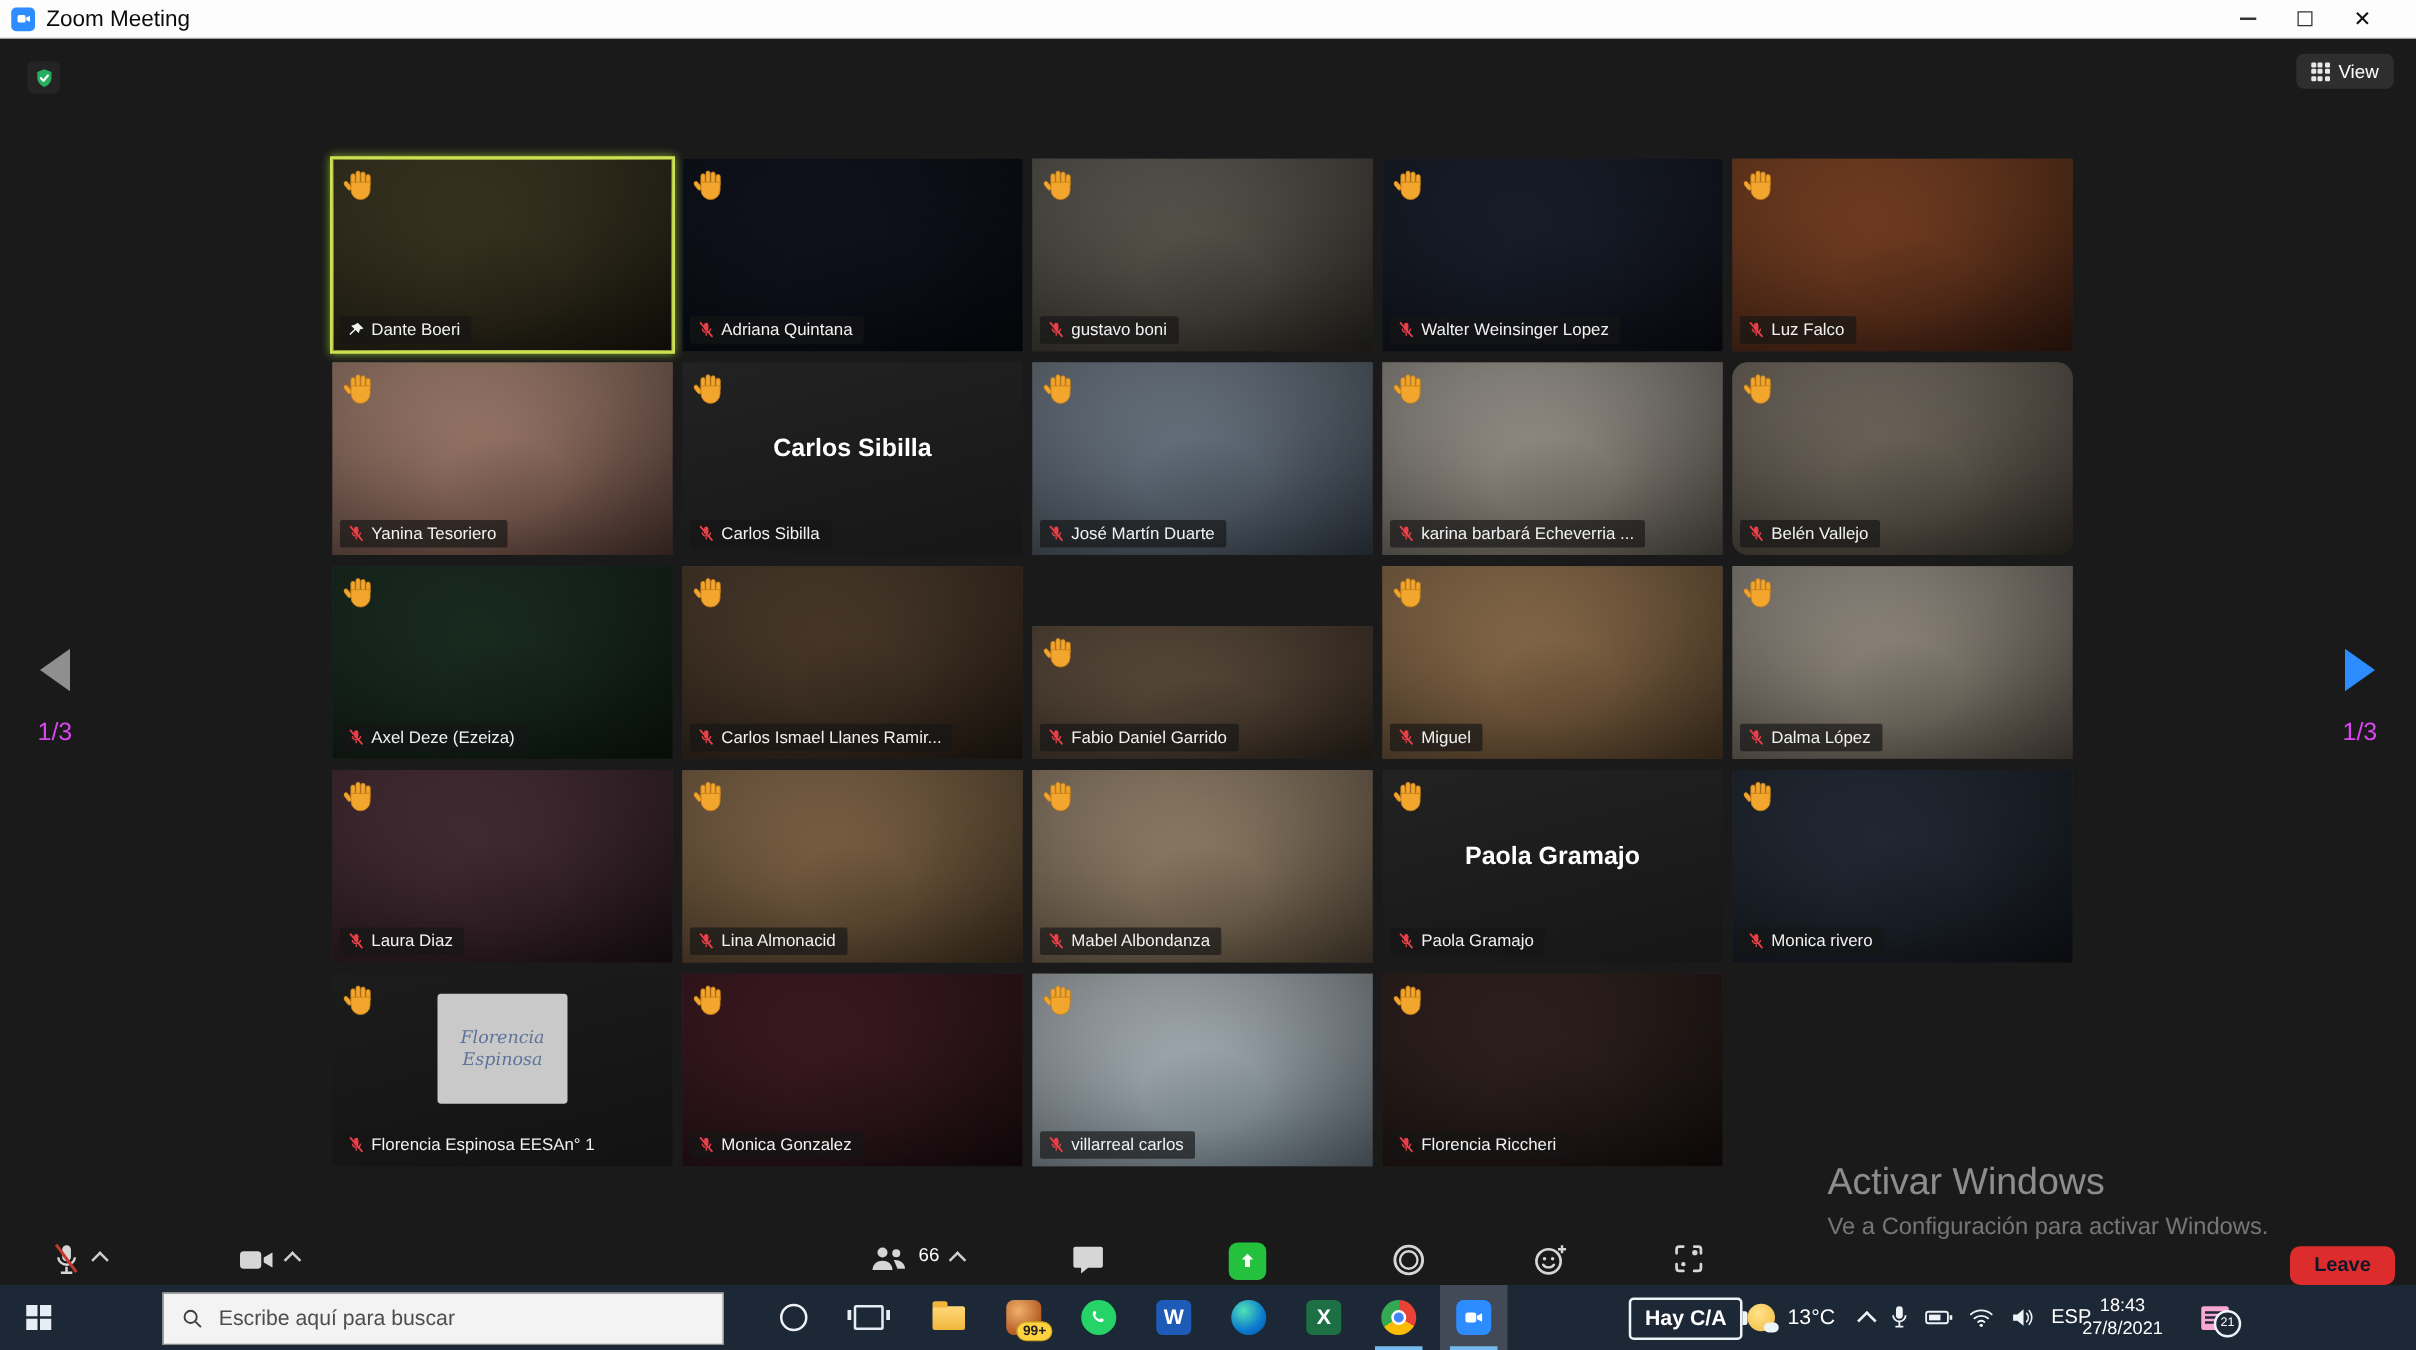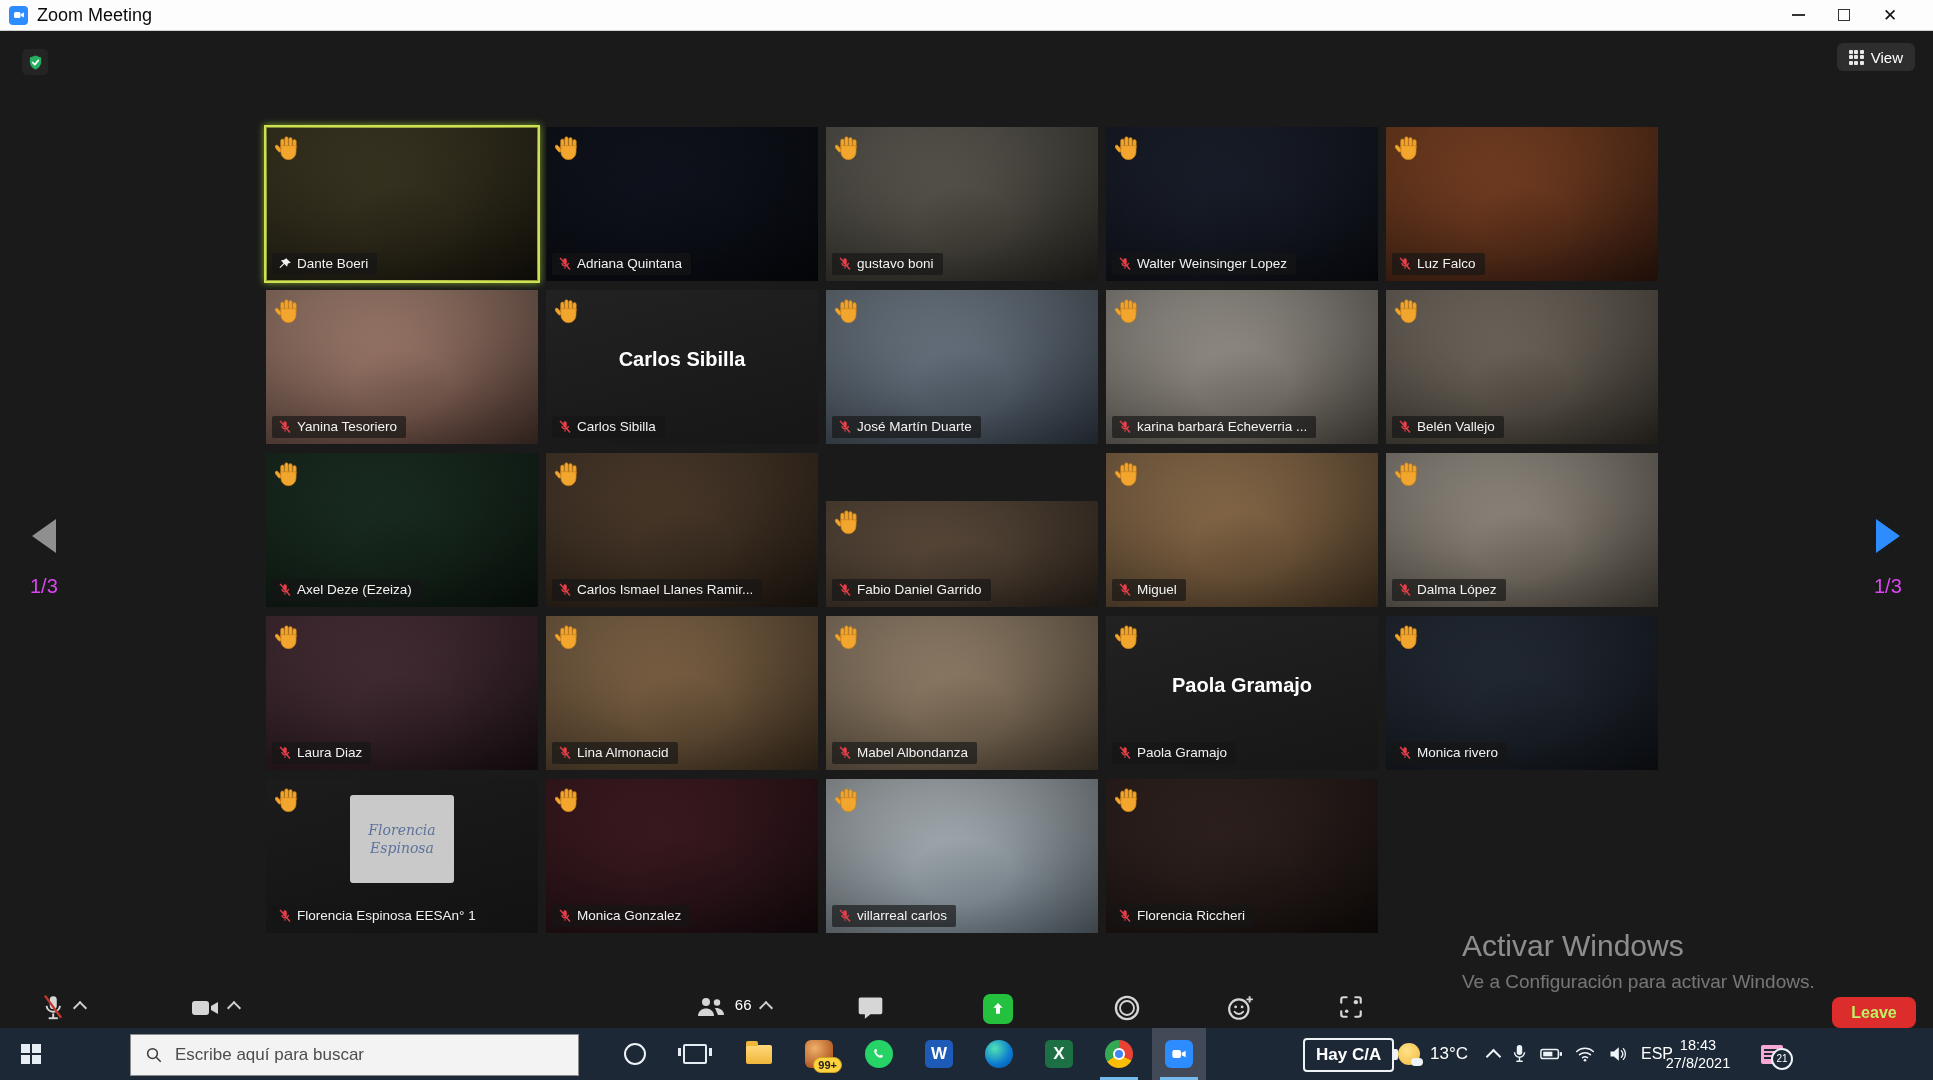--- a/index.html
+++ b/index.html
@@ -62,21 +62,21 @@
   .ztoolbar{position:absolute;left:0;top:993px;width:1933px;height:35px;}
   .tbitem{position:absolute;top:-30px;display:flex;flex-direction:column;align-items:center;gap:5px;color:#d9d9d9;}
   .tbitem .lab{font-size:15px;color:#d9d9d9;white-space:nowrap;}
   .tbitem .lab.green{color:#23c13e;}
   .iconrow{display:flex;align-items:flex-start;gap:9px;height:30px;}
   .caret{width:8px;height:8px;border-left:2px solid #cfcfcf;border-top:2px solid #cfcfcf;
          transform:rotate(45deg);margin-top:9px;}
   .count{color:#fff;font-size:15px;margin-top:2px;}
   .sharesq{width:30px;height:30px;background:#23c13e;border-radius:7px;display:flex;align-items:center;justify-content:center;}
   .leavebtn{position:absolute;left:1832px;top:-27px;width:84px;height:31px;background:#dd2c2c;border-radius:8px;
-            color:#bef264;font-size:16px;font-weight:bold;display:flex;align-items:center;justify-content:center;}
+            color:#0f172a;font-size:16px;font-weight:bold;display:flex;align-items:center;justify-content:center;}
 
   
   .wm1{position:absolute;left:1462px;top:898px;font-size:30px;color:rgba(255,255,255,.50);z-index:6;}
   .wm2{position:absolute;left:1462px;top:940px;font-size:19px;color:rgba(255,255,255,.40);z-index:6;}
 
   
   .taskbar{position:absolute;left:0;top:1028px;width:1933px;height:52px;background:#1d2836;
            display:flex;align-items:center;}
   .startbtn{width:62px;height:52px;display:flex;align-items:center;justify-content:center;}
   .winlogo{display:grid;grid-template-columns:9px 9px;grid-template-rows:9px 9px;gap:2px;}
@@ -409,21 +409,21 @@
           <rect x="9" y="2" width="6" height="11" rx="3" fill="#e8404a"></rect>
           <path d="M6.5 10a5.8 5.8 0 0 0 11.5 0" fill="none" stroke="#e8404a" stroke-width="1.8"></path>
           <line x1="12" y1="16" x2="12" y2="20" stroke="#e8404a" stroke-width="1.8"></line>
           <line x1="3.5" y1="1.5" x2="20.5" y2="21.5" stroke="#e8404a" stroke-width="2.4"></line>
         </svg>
       </span>
 
       <span class="pname">karina barbará Echeverria ...</span>
     </div>
   </div>
-      <div class="tile video" style="background: linear-gradient(165deg, rgb(142, 132, 120) 0%, rgb(46, 42, 36) 100%);">
+      <div class="tile video" style="background: linear-gradient(165deg, rgb(142, 132, 120) 0%, rgb(46, 42, 36) 100%); border-radius: 12px;">
     <span class="hand">
       <svg viewBox="0 0 24 25" width="28" height="28">
         <g fill="#f3a62d" stroke="#c9821a" stroke-width="0.6">
           <rect x="4.6" y="4.5" width="3" height="9" rx="1.5"></rect>
           <rect x="8.2" y="2.5" width="3" height="10" rx="1.5"></rect>
           <rect x="11.8" y="3.2" width="3" height="10" rx="1.5"></rect>
           <rect x="15.4" y="5" width="3" height="8.5" rx="1.5"></rect>
           <rect x="0.8" y="9.5" width="3" height="7" rx="1.5" transform="rotate(-38 2.3 13)"></rect>
           <path d="M4.7 10.5h13.6v5.6a6.8 6.8 0 0 1-6.8 6.8 6.8 6.8 0 0 1-6.8-6.8z"></path>
         </g>

